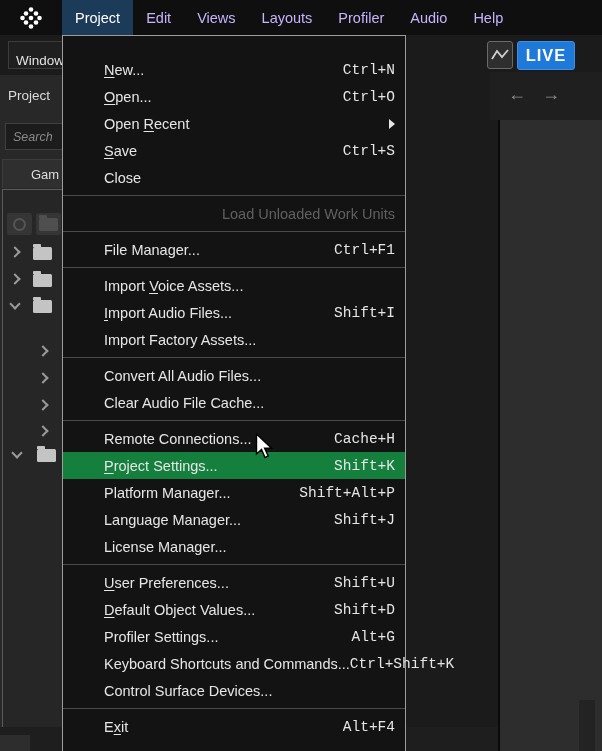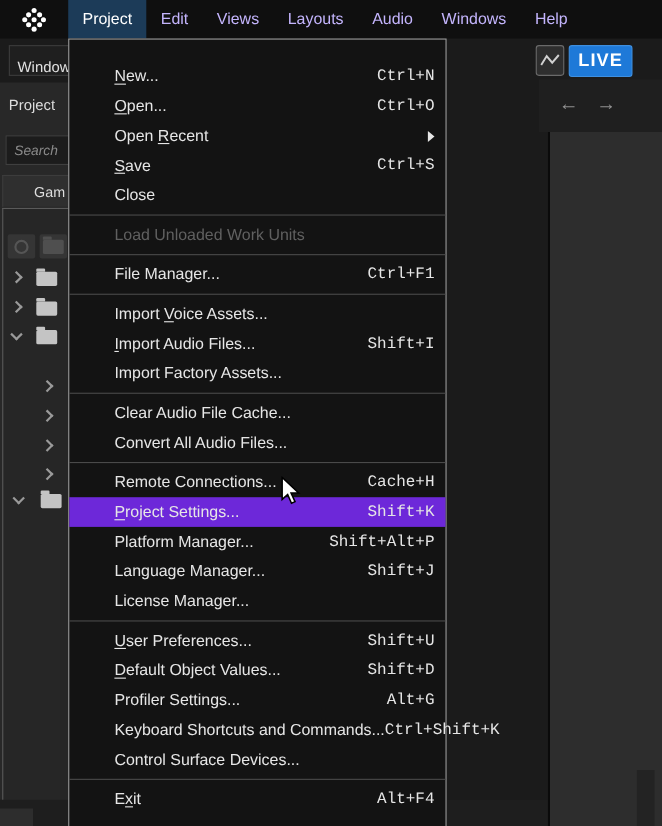--- a/index.html
+++ b/index.html
@@ -108,22 +108,22 @@
     background:#131313; border:1px solid #9c9c9c; z-index:10;
     padding:20px 0;
   }
   .mi {
     height:27px; display:flex; align-items:center;
     padding:0 10px 0 41px; font-size:14.5px; color:#e6e6e6;
   }
   .mi .lab { flex:1; white-space:nowrap; }
   .mi .sc { white-space:nowrap;font-family:Liberation Mono, monospace; }
   .mi .key { text-decoration:underline; text-underline-offset:2px; }
-  .mi.hl { background:#6d28d9;gap:40px; }
-  .mi.disabled { color:#606060; }
+  .mi.hl { background:#15803d;gap:40px; }
+  .mi.disabled { color:#606060;text-align:right; }
   .sep { height:1px; background:#4a4a4a; margin:4px 0; }
   .sub-arrow {
     width:0; height:0; border-left:6px solid #e6e6e6;
     border-top:5px solid transparent; border-bottom:5px solid transparent;
   }
   
   .cursor { position:absolute; left:255px; top:433px; z-index:20; }
 </style>
 </head>
 <body>
@@ -207,24 +207,24 @@
   <div class="mb-item">
       <span>Edit</span>
     </div>
   <div class="mb-item">
       <span>Views</span>
     </div>
   <div class="mb-item">
       <span>Layouts</span>
     </div>
   <div class="mb-item">
+      <span>Profiler</span>
+    </div>
+  <div class="mb-item">
       <span>Audio</span>
-    </div>
-  <div class="mb-item">
-      <span>Windows</span>
     </div>
   <div class="mb-item">
       <span>Help</span>
     </div>
 </div>
 
 <div class="menu">
   <div class="mi">
     <span class="lab"><span></span><span class="key">N</span><span>ew...</span></span>
     <span class="sc">Ctrl+N</span>
@@ -263,25 +263,25 @@
   <div class="mi">
     <span class="lab"><span></span><span class="key">I</span><span>mport Audio Files...</span></span>
     <span class="sc">Shift+I</span>
   </div>
   <div class="mi">
     <span class="lab"><span>Import Factory Assets...</span><span class="key"></span><span></span></span>
     <span class="sc"></span>
   </div>
   <div class="sep"></div>
   <div class="mi">
+    <span class="lab"><span>Convert All Audio Files...</span><span class="key"></span><span></span></span>
+    <span class="sc"></span>
+  </div>
+  <div class="mi">
     <span class="lab"><span>Clear Audio File Cache...</span><span class="key"></span><span></span></span>
-    <span class="sc"></span>
-  </div>
-  <div class="mi">
-    <span class="lab"><span>Convert All Audio Files...</span><span class="key"></span><span></span></span>
     <span class="sc"></span>
   </div>
   <div class="sep"></div>
   <div class="mi">
     <span class="lab"><span>Remote Connections...</span><span class="key"></span><span></span></span>
     <span class="sc">Cache+H</span>
   </div>
   <div class="mi hl">
     <span class="lab"><span></span><span class="key">P</span><span>roject Settings...</span></span>
     <span class="sc">Shift+K</span>

